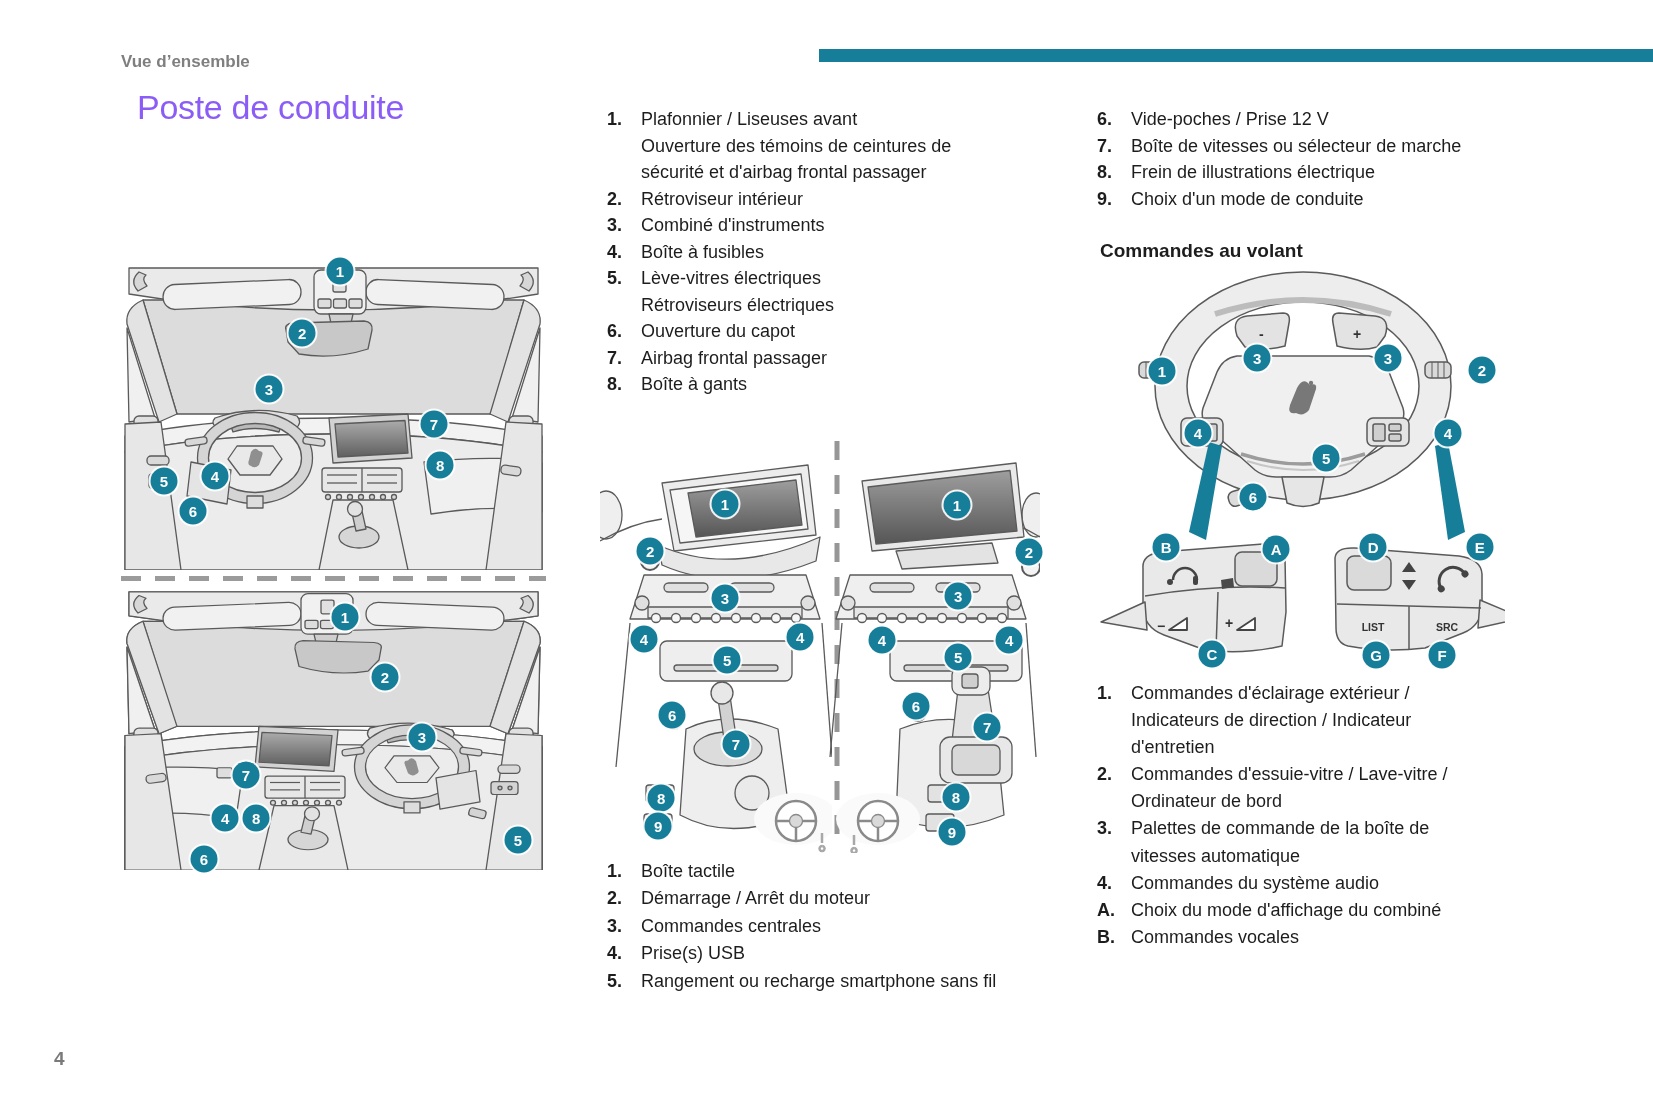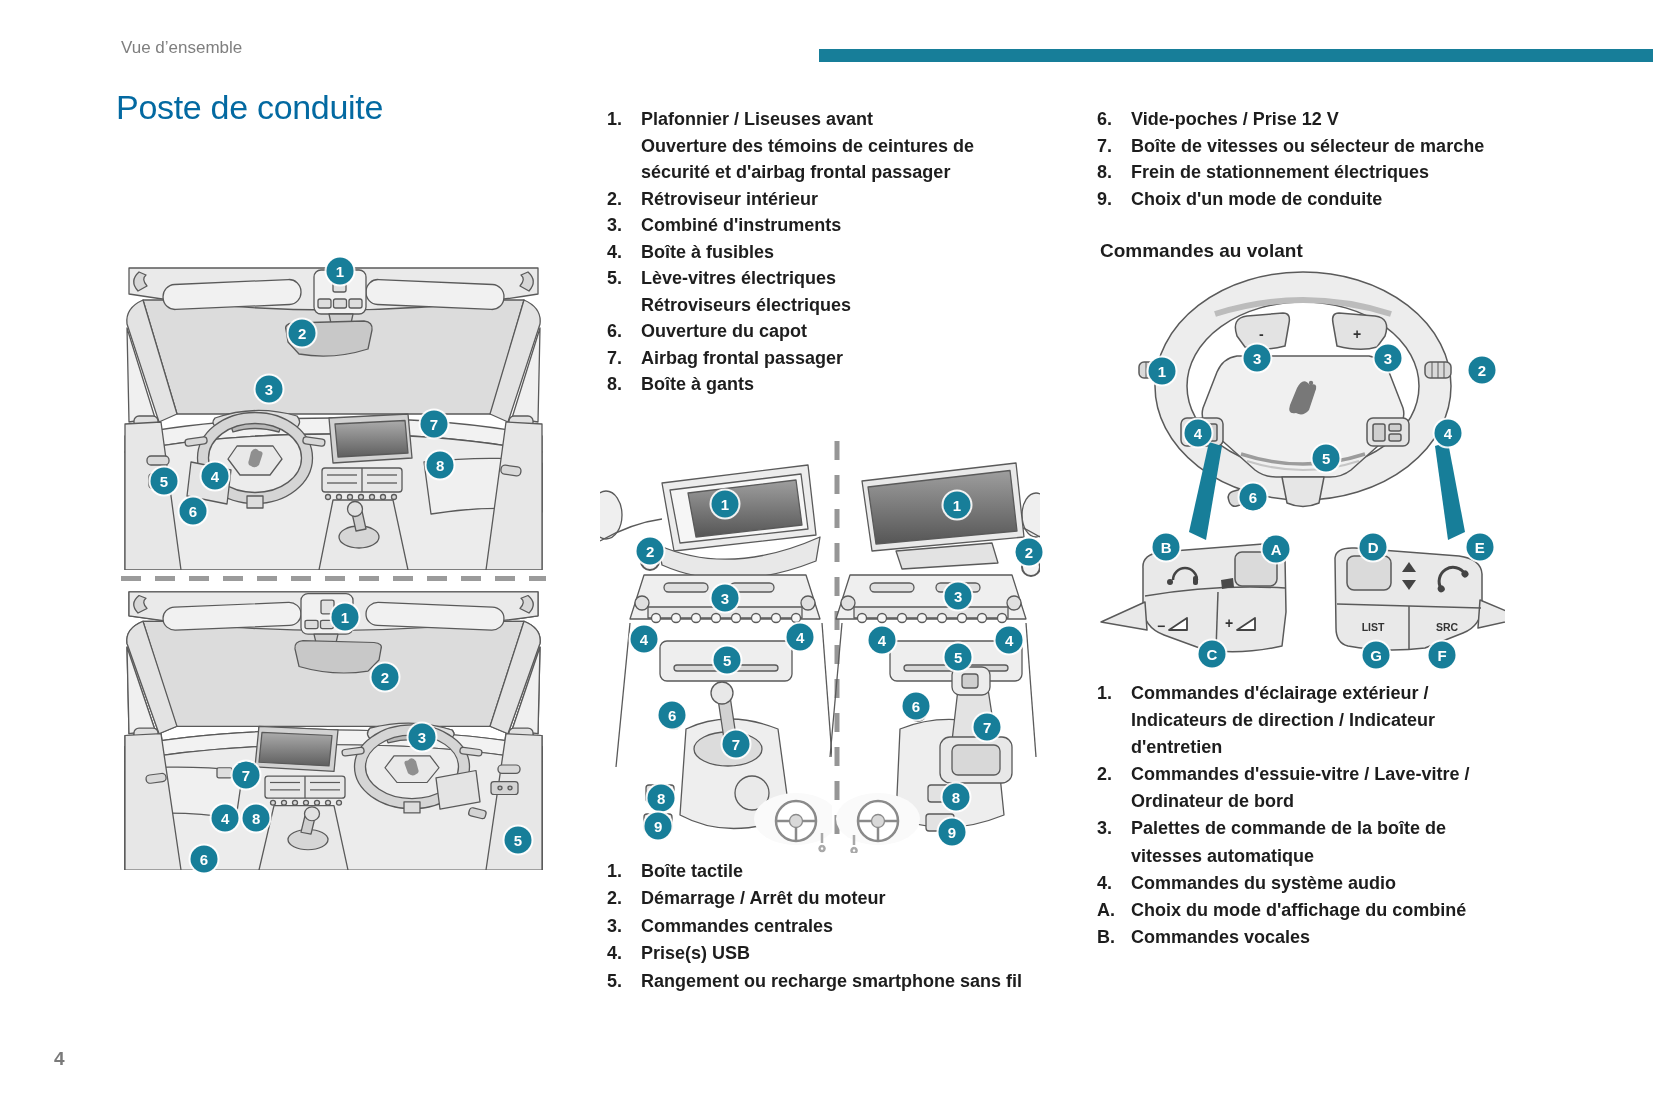--- a/index.html
+++ b/index.html
@@ -1,34 +1,34 @@
 <!DOCTYPE html>
 <html style="--accent: #177E99;"><head>
 <meta charset="utf-8">
 <style>
   html,body{margin:0;padding:0;background:#fff;}
   .page{position:relative;width:1653px;height:1102px;background:#ffffff;
         font-family:"Liberation Sans",sans-serif;color:#1d1d1d;overflow:hidden;}
-  .kicker{position:absolute;left:121px;top:38px;font-size:17px;color:#7f7f7f;}
+  .kicker{position:absolute;left:121px;top:52px;font-size:17px;color:#7f7f7f;font-weight:bold;}
   .accent-bar{position:absolute;left:819px;top:49px;width:834px;height:13px;background:var(--accent,#177e99);}
-  .title{position:absolute;left:116px;top:88px;font-size:34px;color:#0369a1;letter-spacing:-0.3px;}
+  .title{position:absolute;left:137px;top:88px;font-size:34px;color:#8b5cf6;letter-spacing:-0.3px;}
   .intro{position:absolute;left:121px;top:146px;width:450px;font-size:18px;line-height:28px;}
   .fig{position:absolute;}
   .fig svg{display:block;}
   .mirror svg{transform:scaleX(-1);}
   .hdash{position:absolute;left:121px;top:576px;width:425px;height:5px;
          background:repeating-linear-gradient(90deg,#9b9b9b 0 20px,transparent 20px 34px);}
   .list{position:absolute;font-size:18px;}
   #list-mid-top{left:607px;top:106px;width:440px;line-height:26.5px;}
   #list-mid-bottom{left:607px;top:858px;width:470px;line-height:27.4px;}
   #list-right-top{left:1097px;top:106px;width:430px;line-height:26.5px;}
   #list-right-bottom{left:1097px;top:680px;width:430px;line-height:27.1px;}
   .lrow{display:flex;}
   .lnum{width:34px;font-weight:bold;flex:none;}
-  .ltxt{flex:1;font-weight:bold;}
+  .ltxt{flex:1;}
   .subhead{position:absolute;left:1100px;top:240px;font-size:19px;font-weight:bold;color:#1d1d1d;}
   .pagenum{position:absolute;left:54px;top:1048px;font-size:19px;font-weight:bold;color:#7a7a7a;}
   .badge{position:absolute;width:27px;height:27px;border-radius:50%;background:var(--accent,#177e99);
          color:#fff;font-weight:bold;font-size:15px;line-height:27px;text-align:center;
          transform:translate(-50%,-50%);box-shadow:0 0 0 2px rgba(255,255,255,0.9);}
   .accent-fill{fill:var(--accent,#177e99);}
   svg text{font-family:"Liberation Sans",sans-serif;}
   .podlabel{font-size:10.5px;font-weight:bold;fill:#333;text-anchor:middle;}
   .podsign{font-size:14px;font-weight:bold;fill:#333;}
 </style>
@@ -282,21 +282,21 @@
       <div class="lrow">
         <span class="lnum">6.</span>
         <span class="ltxt">Vide-poches / Prise 12 V</span>
       </div>
       <div class="lrow">
         <span class="lnum">7.</span>
         <span class="ltxt">Boîte de vitesses ou sélecteur de marche</span>
       </div>
       <div class="lrow">
         <span class="lnum">8.</span>
-        <span class="ltxt">Frein de stationnement électriques</span>
+        <span class="ltxt">Frein de illustrations électrique</span>
       </div>
       <div class="lrow">
         <span class="lnum">9.</span>
         <span class="ltxt">Choix d'un mode de conduite</span>
       </div>
     </div>
   <div class="subhead">Commandes au volant</div>
   <div class="list" id="list-right-bottom">
       <div class="lrow">
         <span class="lnum">1.</span>

